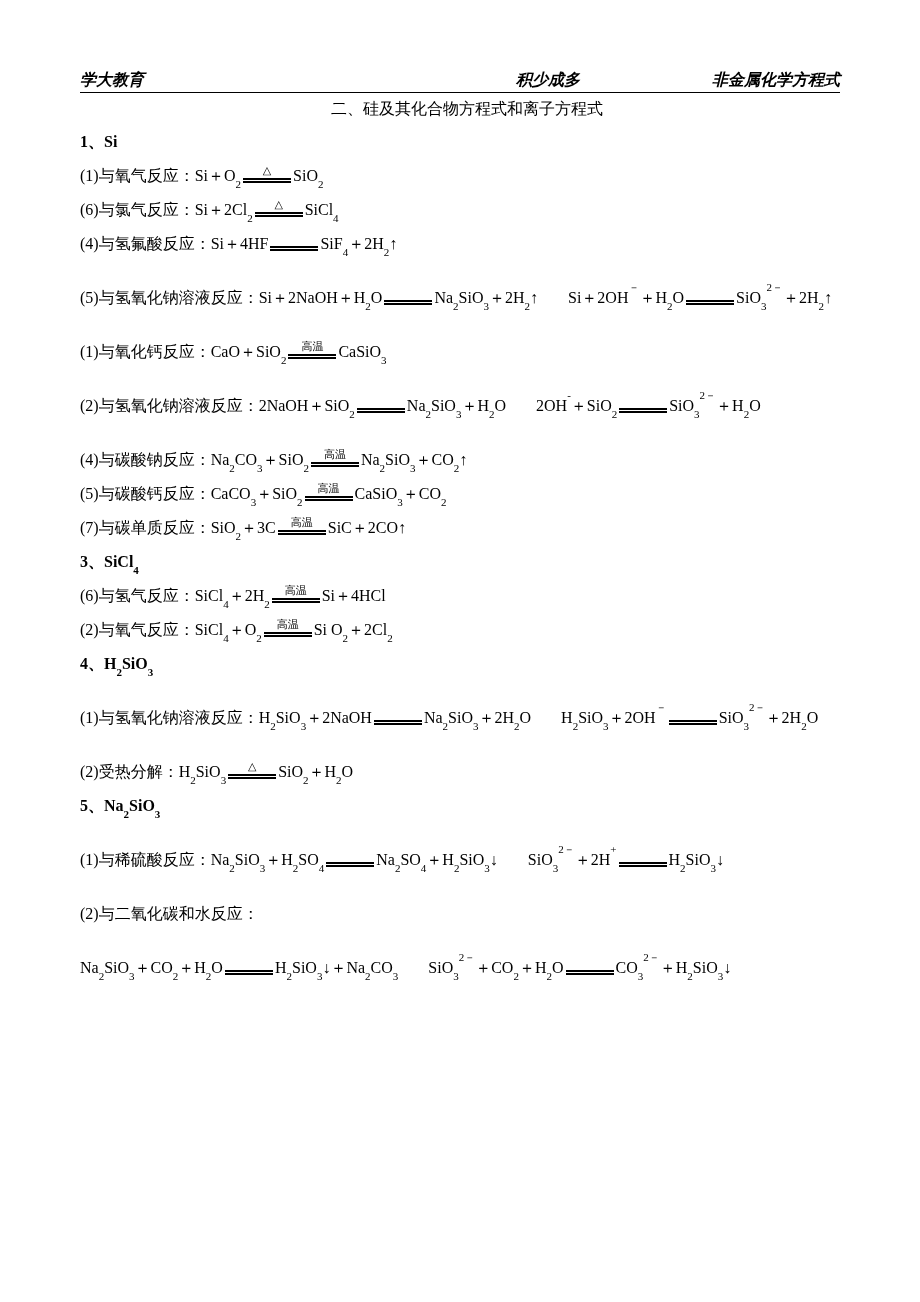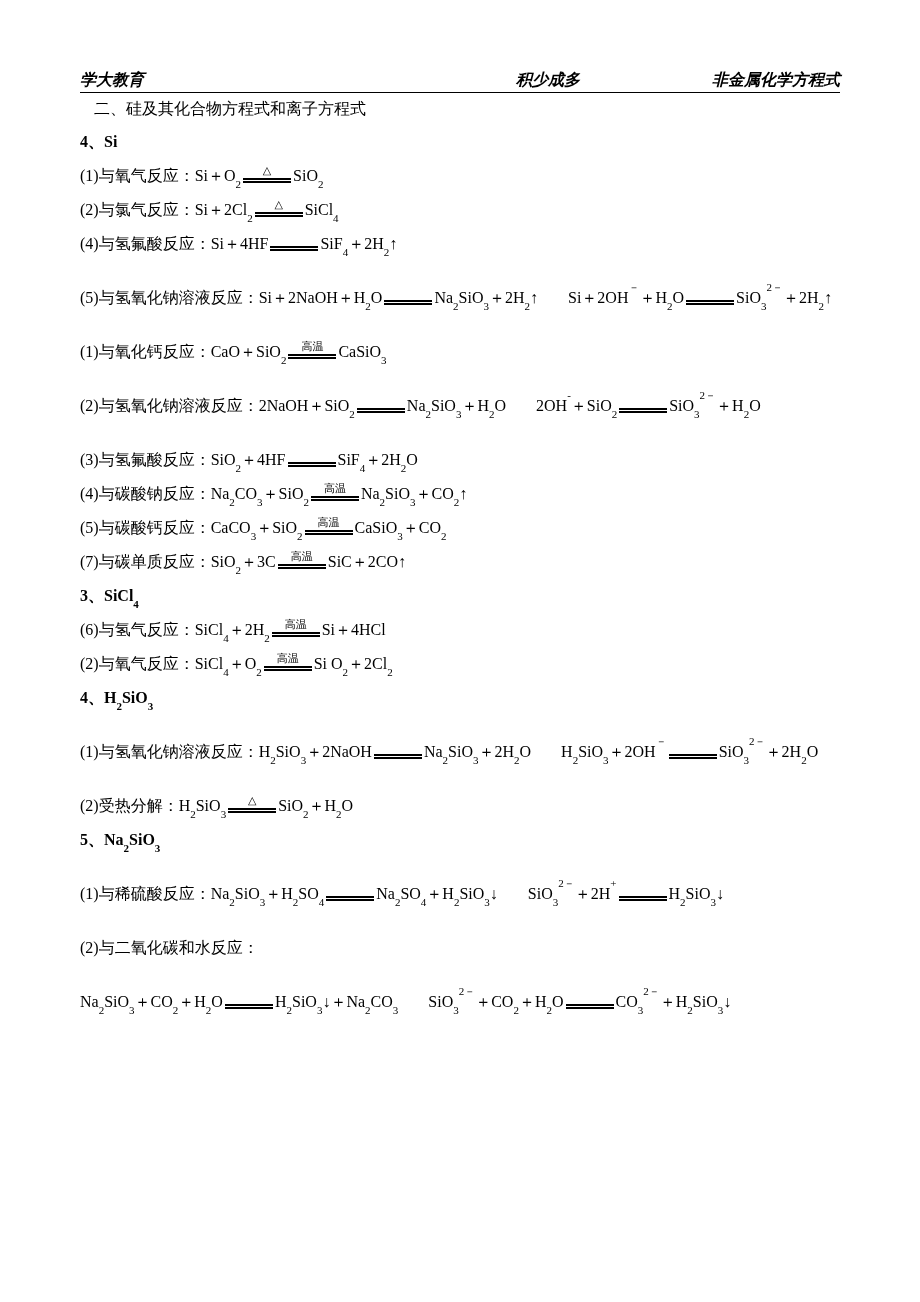--- a/index.html
+++ b/index.html
@@ -70,48 +70,47 @@
   .arrow .bar1 { top: 11px; }
   .arrow .bar2 { top: 14px; }
   .arrow .cond {
     position: absolute;
     left: 0; right: 0;
     top: -2px;
     text-align: center;
     font-size: 11px;
     line-height: 11px;
   }
-  .indent { margin-left: 14px; }
+  .indent { margin-left: 14px; text-align: center; }
   .gapcol { display:inline-block; width: 30px; }
 </style>
 </head>
 <body>
 
 <div class="page">
   <div class="header">
     <span class="hcol">学大教育</span>
     <span class="hcol center">积少成多</span>
     <span class="hcol right">非金属化学方程式</span>
   </div>
 
   <div class="section-title indent">二、硅及其化合物方程式和离子方程式</div>
 
   <div id="content">
-      <div class="line bold">4、Si</div>
+      <div class="line bold">1、Si</div>
       <div class="line"><span>(1)与氧气反应：</span><span>Si＋O<sub>2</sub></span><span class="arrow"><span class="cond">△</span><span class="bar1"></span><span class="bar2"></span></span><span>SiO<sub>2</sub></span></div>
-      <div class="line"><span>(2)与氯气反应：</span><span>Si＋2Cl<sub>2</sub></span><span class="arrow"><span class="cond">△</span><span class="bar1"></span><span class="bar2"></span></span><span>SiCl<sub>4</sub></span></div>
+      <div class="line"><span>(6)与氯气反应：</span><span>Si＋2Cl<sub>2</sub></span><span class="arrow"><span class="cond">△</span><span class="bar1"></span><span class="bar2"></span></span><span>SiCl<sub>4</sub></span></div>
       <div class="line"><span>(4)与氢氟酸反应：</span><span>Si＋4HF</span><span class="arrow"><span class="cond"></span><span class="bar1"></span><span class="bar2"></span></span><span>SiF<sub>4</sub>＋2H<sub>2</sub>↑</span></div>
       <div class="gap"></div>
       <div class="line"><span>(5)与氢氧化钠溶液反应：</span><span>Si＋2NaOH＋H<sub>2</sub>O</span><span class="arrow"><span class="cond"></span><span class="bar1"></span><span class="bar2"></span></span><span>Na<sub>2</sub>SiO<sub>3</sub>＋2H<sub>2</sub>↑</span><span class="gapcol"></span><span>Si＋2OH<sup>－</sup>＋H<sub>2</sub>O</span><span class="arrow"><span class="cond"></span><span class="bar1"></span><span class="bar2"></span></span><span>SiO<sub>3</sub><sup>2－</sup>＋2H<sub>2</sub>↑</span></div>
       <div class="gap"></div>
       <div class="line"><span>(1)与氧化钙反应：</span><span>CaO＋SiO<sub>2</sub></span><span class="arrow"><span class="cond">高温</span><span class="bar1"></span><span class="bar2"></span></span><span>CaSiO<sub>3</sub></span></div>
       <div class="gap"></div>
       <div class="line"><span>(2)与氢氧化钠溶液反应：</span><span>2NaOH＋SiO<sub>2</sub></span><span class="arrow"><span class="cond"></span><span class="bar1"></span><span class="bar2"></span></span><span>Na<sub>2</sub>SiO<sub>3</sub>＋H<sub>2</sub>O</span><span class="gapcol"></span><span>2OH<sup>-</sup>＋SiO<sub>2</sub></span><span class="arrow"><span class="cond"></span><span class="bar1"></span><span class="bar2"></span></span><span>SiO<sub>3</sub><sup>2－</sup>＋H<sub>2</sub>O</span></div>
       <div class="gap"></div>
-      <div class="line"><span>(3)与氢氟酸反应：</span><span>SiO<sub>2</sub>＋4HF</span><span class="arrow"><span class="cond"></span><span class="bar1"></span><span class="bar2"></span></span><span>SiF<sub>4</sub>＋2H<sub>2</sub>O</span></div>
       <div class="line"><span>(4)与碳酸钠反应：</span><span>Na<sub>2</sub>CO<sub>3</sub>＋SiO<sub>2</sub></span><span class="arrow"><span class="cond">高温</span><span class="bar1"></span><span class="bar2"></span></span><span>Na<sub>2</sub>SiO<sub>3</sub>＋CO<sub>2</sub>↑</span></div>
       <div class="line"><span>(5)与碳酸钙反应：</span><span>CaCO<sub>3</sub>＋SiO<sub>2</sub></span><span class="arrow"><span class="cond">高温</span><span class="bar1"></span><span class="bar2"></span></span><span>CaSiO<sub>3</sub>＋CO<sub>2</sub></span></div>
       <div class="line"><span>(7)与碳单质反应：</span><span>SiO<sub>2</sub>＋3C</span><span class="arrow"><span class="cond">高温</span><span class="bar1"></span><span class="bar2"></span></span><span>SiC＋2CO↑</span></div>
       <div class="line bold">3、SiCl<sub>4</sub></div>
       <div class="line"><span>(6)与氢气反应：</span><span>SiCl<sub>4</sub>＋2H<sub>2</sub></span><span class="arrow"><span class="cond">高温</span><span class="bar1"></span><span class="bar2"></span></span><span>Si＋4HCl</span></div>
       <div class="line"><span>(2)与氧气反应：</span><span>SiCl<sub>4</sub>＋O<sub>2</sub></span><span class="arrow"><span class="cond">高温</span><span class="bar1"></span><span class="bar2"></span></span><span>Si O<sub>2</sub>＋2Cl<sub>2</sub></span></div>
       <div class="line bold">4、H<sub>2</sub>SiO<sub>3</sub></div>
       <div class="gap"></div>
       <div class="line"><span>(1)与氢氧化钠溶液反应：</span><span>H<sub>2</sub>SiO<sub>3</sub>＋2NaOH</span><span class="arrow"><span class="cond"></span><span class="bar1"></span><span class="bar2"></span></span><span>Na<sub>2</sub>SiO<sub>3</sub>＋2H<sub>2</sub>O</span><span class="gapcol"></span><span>H<sub>2</sub>SiO<sub>3</sub>＋2OH<sup>－</sup></span><span class="arrow"><span class="cond"></span><span class="bar1"></span><span class="bar2"></span></span><span>SiO<sub>3</sub><sup>2－</sup>＋2H<sub>2</sub>O</span></div>
       <div class="gap"></div>

